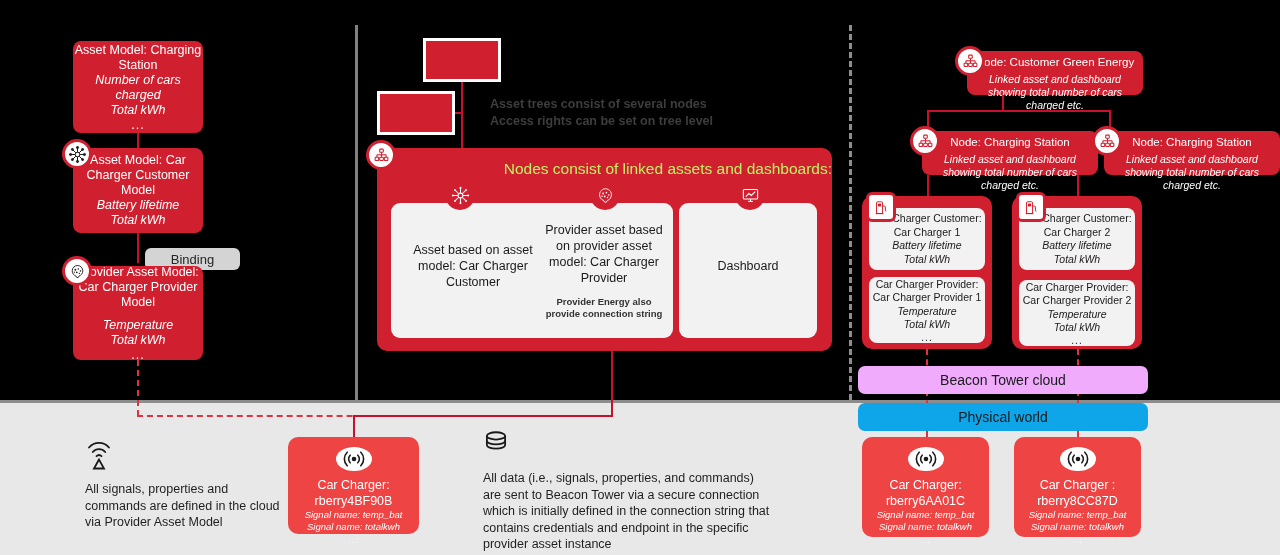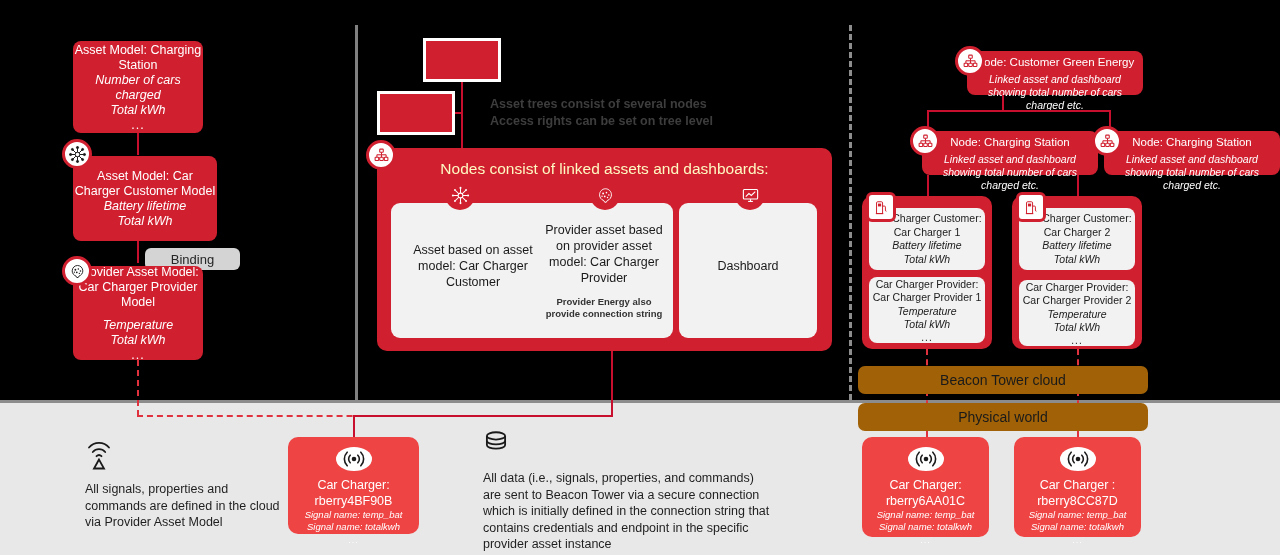--- a/index.html
+++ b/index.html
@@ -61,22 +61,22 @@
     display:flex;align-items:center;justify-content:center;
     color:#262626;font-size:13px;
   }
 
   
   .bigpanel{
     position:absolute;left:377px;top:148px;width:455px;height:203px;
     background:#d0202f;border-radius:10px;
   }
   .bigpanel .hdr{
-    position:absolute;left:0;top:12px;width:100%;text-align:center;
-    color:#fef9c3;font-size:15.5px;
+    position:absolute;left:0;top:12px;width:100%;text-align:right;
+    color:#bef264;font-size:15.5px;
   }
   .subcard{
     position:absolute;top:55px;height:135px;background:#f2f2f2;border-radius:9px;
     display:flex;flex-direction:column;align-items:center;justify-content:center;
     color:#1a1a1a;text-align:center;box-sizing:border-box;padding:6px 8px;
   }
   .subcard .big{font-size:12.5px;line-height:16px;}
   .subcard .small{font-size:9.5px;line-height:12px;margin-top:10px;font-weight:bold;color:#333;}
 
   
@@ -104,26 +104,26 @@
     position:absolute;background:#f2f2f2;border-radius:8px;color:#1a1a1a;
     text-align:center;box-sizing:border-box;
     display:flex;flex-direction:column;align-items:center;justify-content:center;
   }
   .wcard .wt{font-size:10.5px;line-height:13.5px;}
   .wcard .wi{font-style:italic;font-size:10.5px;line-height:13.5px;}
   .wcard .wd{font-size:10px;line-height:11px;letter-spacing:1px;}
 
   
   .graybar{
-    position:absolute;background:#a16207;border-radius:7px;
+    position:absolute;background:#f0abfc;border-radius:7px;
     display:flex;align-items:center;justify-content:center;
     color:#1a1a1a;font-size:14px;
   }
   .whitebar{
-    position:absolute;background:#a16207;border-radius:7px;
+    position:absolute;background:#0ea5e9;border-radius:7px;
     display:flex;align-items:center;justify-content:center;
     color:#1a1a1a;font-size:14px;
   }
 
   
   .blackcard{
     position:absolute;background:#ef4444;border-radius:10px;color:#ffffff;
     text-align:center;box-sizing:border-box;
     display:flex;flex-direction:column;align-items:center;
   }
@@ -179,21 +179,21 @@
       <circle cx="12" cy="2.2" r="1.5" fill="#1a1a1a"></circle>
         <circle cx="12" cy="21.8" r="1.5" fill="#1a1a1a"></circle>
       <circle cx="2.2" cy="12" r="1.5" fill="#1a1a1a"></circle>
         <circle cx="21.8" cy="12" r="1.5" fill="#1a1a1a"></circle>
       <circle cx="4.8" cy="4.8" r="1.4" fill="#1a1a1a"></circle>
         <circle cx="19.2" cy="19.2" r="1.4" fill="#1a1a1a"></circle>
       <circle cx="19.2" cy="4.8" r="1.4" fill="#1a1a1a"></circle>
         <circle cx="4.8" cy="19.2" r="1.4" fill="#1a1a1a"></circle>
     </svg>
   </div>
-  <div class="rcard" style="left:73px;top:156px;width:144px;height:85px;">
+  <div class="rcard" style="left:73px;top:148px;width:130px;height:85px;">
     <div class="ttl">Asset Model: Car Charger Customer Model</div>
     <div class="it">Battery lifetime</div>
     <div class="it">Total kWh</div>
   </div>
 
   <div class="pill" style="left:145px;top:248px;width:95px;height:22px;">
     <span>Binding</span>
   </div>
 
   <div class="badge" style="left:62px;top:256px;">

